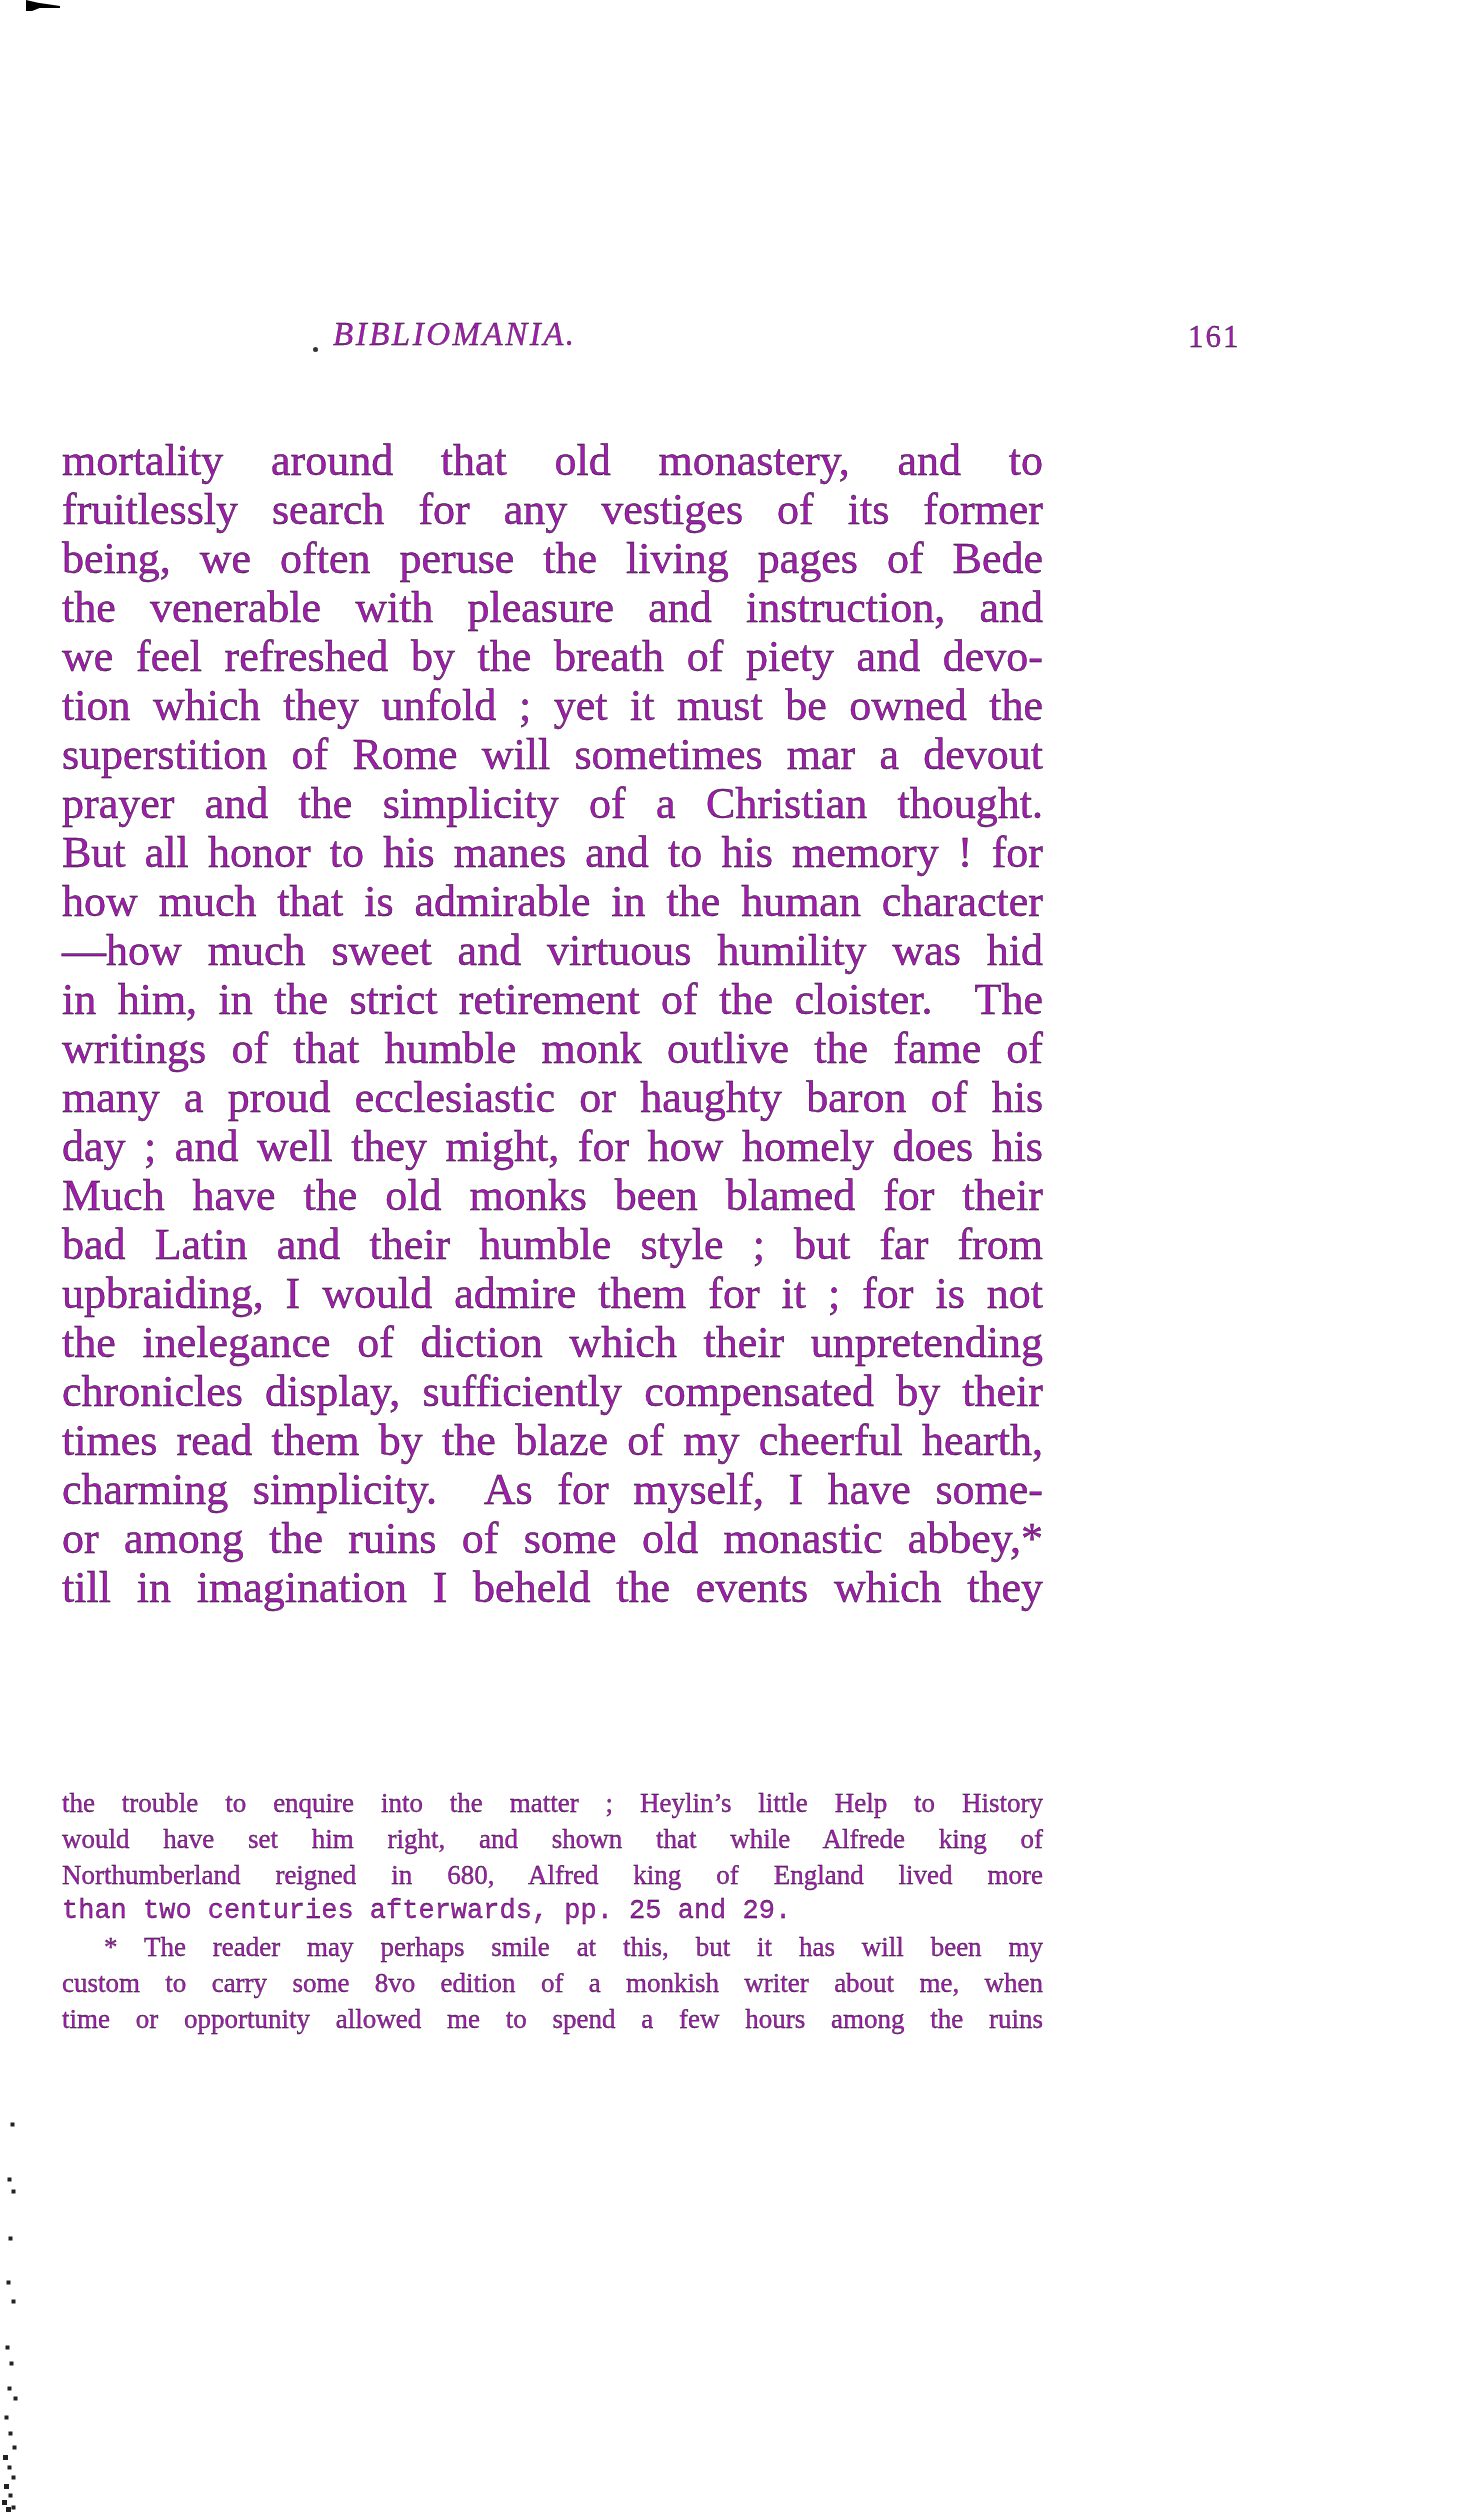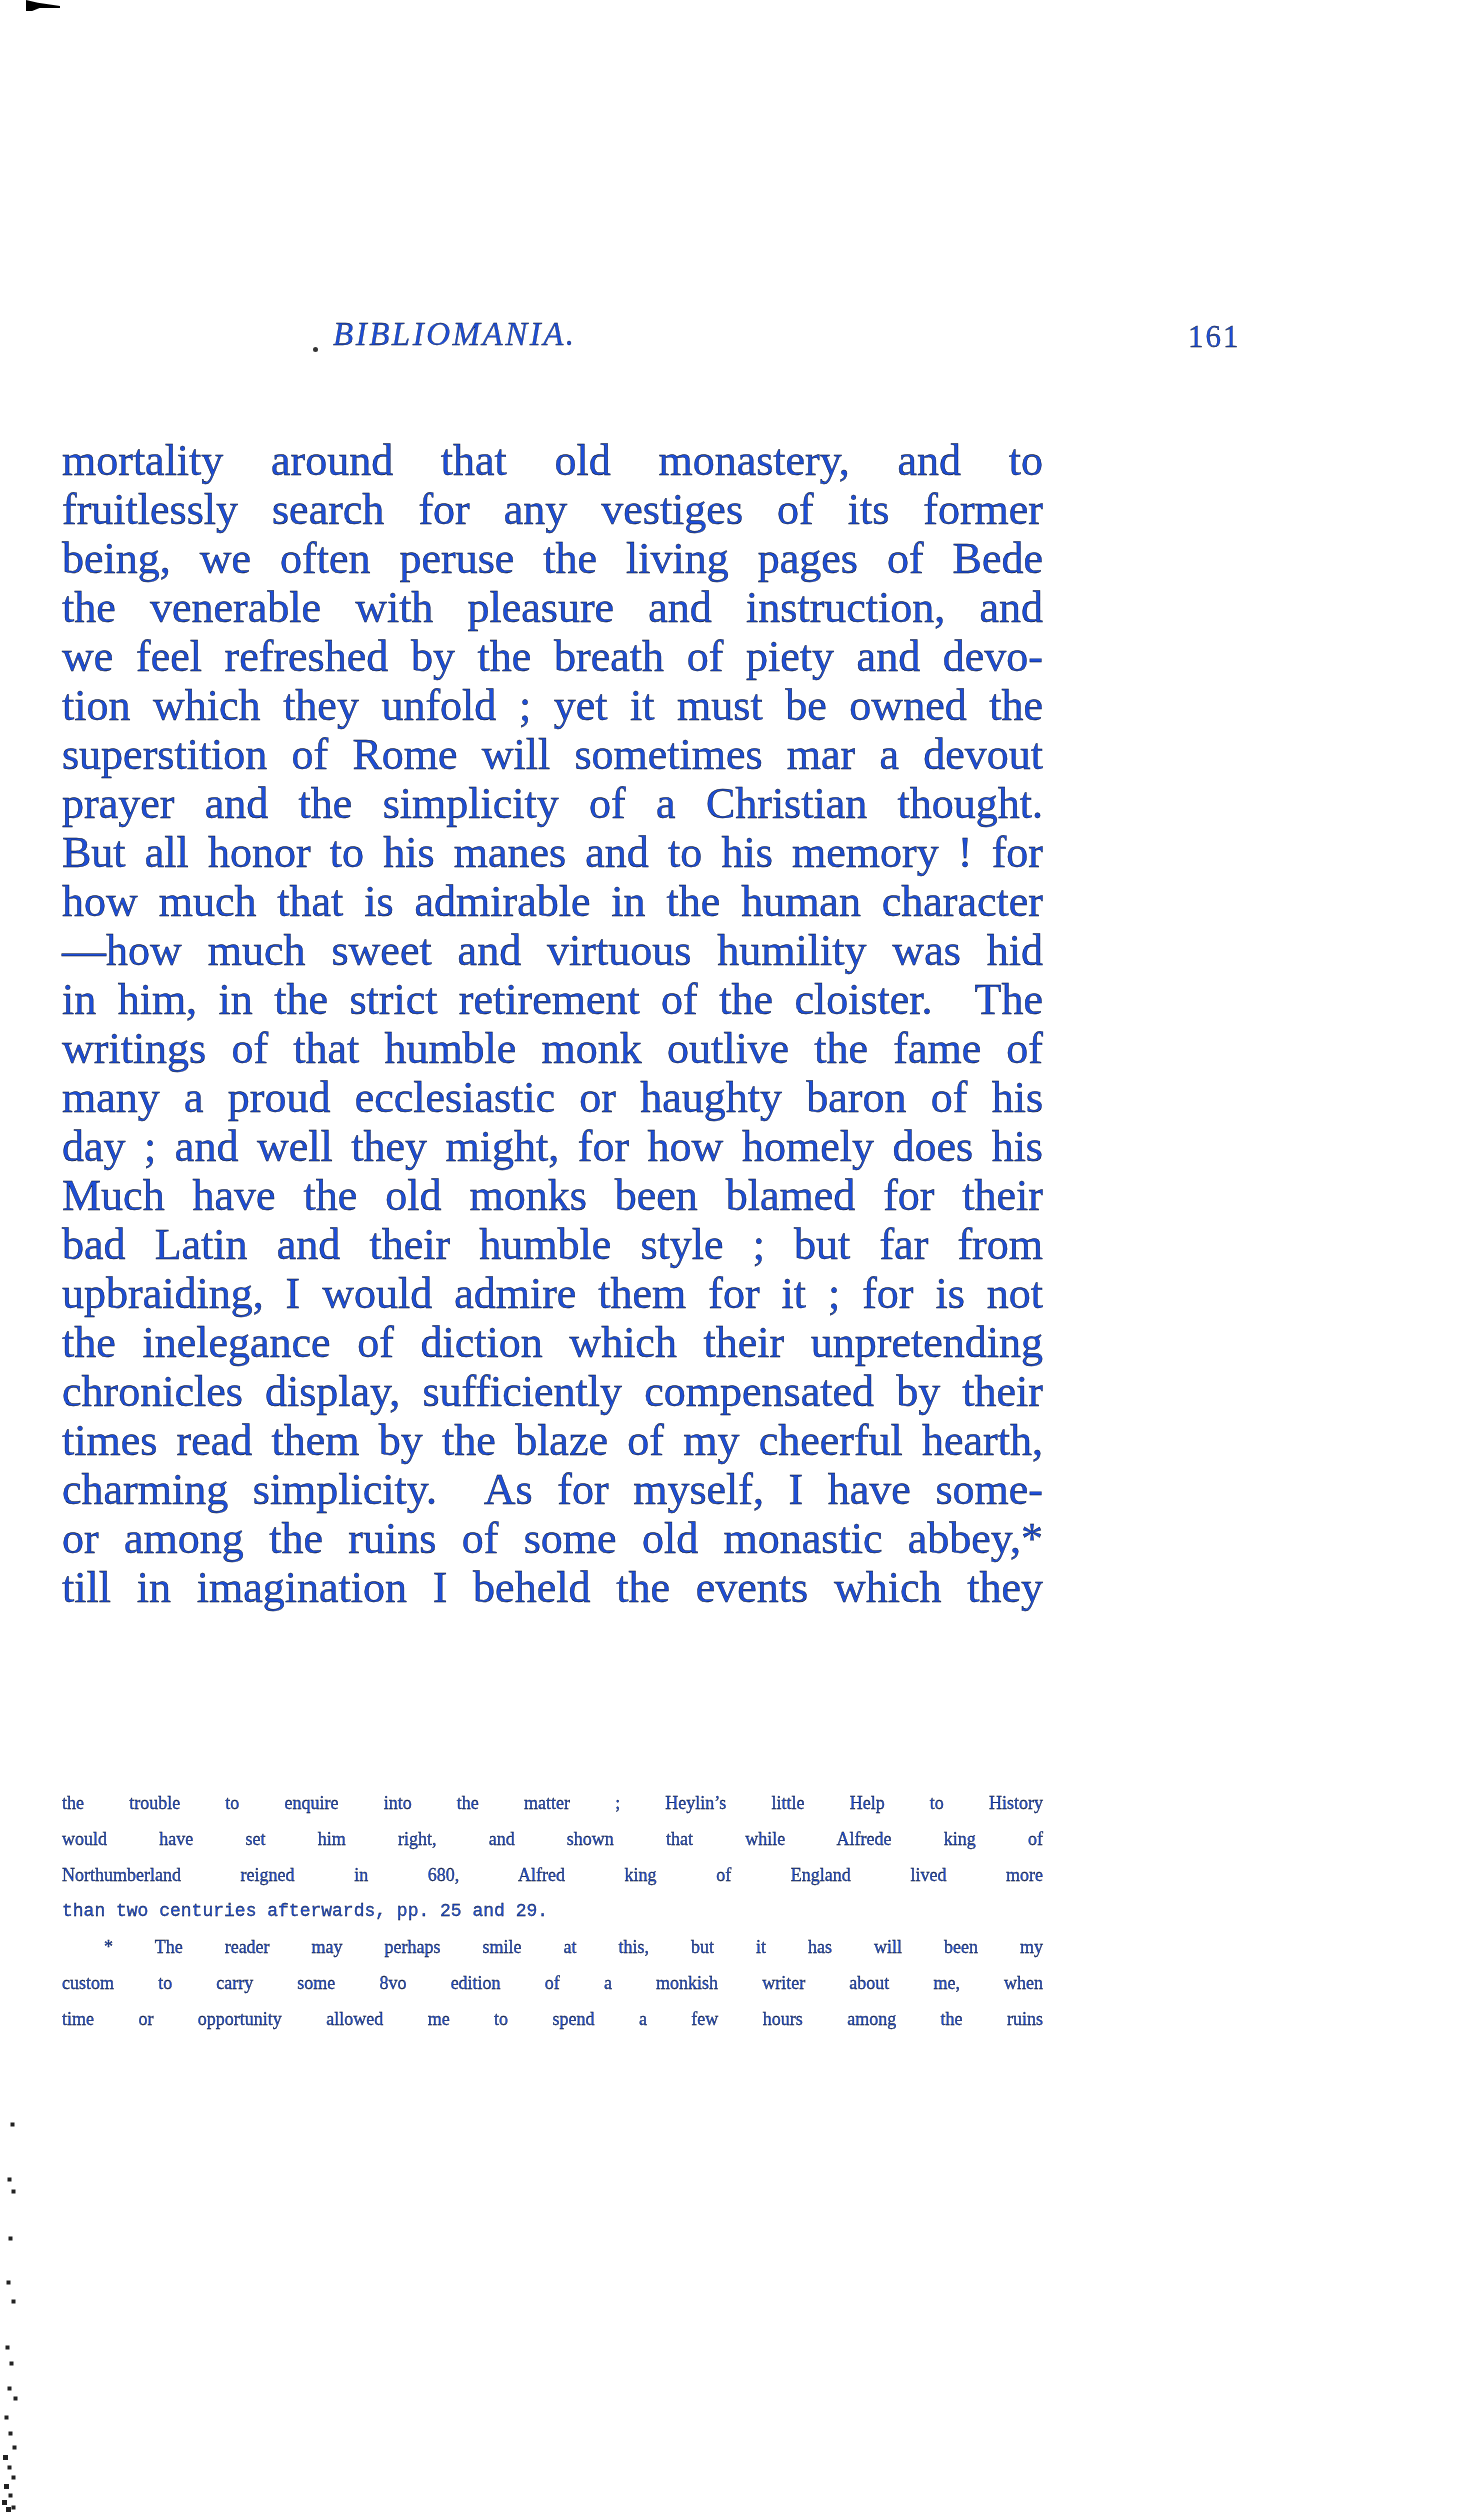--- a/index.html
+++ b/index.html
@@ -7,21 +7,21 @@
     padding: 0;
     background: #ffffff;
   }
   #page {
     position: relative;
     width: 1465px;
     height: 2512px;
     background: #ffffff;
     overflow: hidden;
     font-family: "Liberation Serif", "DejaVu Serif", serif;
-    color: #1d4ed8;
+    color: #a21caf;
   }
   
   .running-title {
     position: absolute;
     left: 333px;
     top: 316px;
     font-style: italic;
     font-size: 33px;
     letter-spacing: 2.5px;
     white-space: nowrap;
@@ -52,21 +52,21 @@
     -webkit-text-stroke: 0.4px #0a0a0a;
   }
   
   .footnote-block {
     position: absolute;
     left: 62px;
     top: 1785px;
     width: 981px;
   }
   .fn-line {
-    font-size: 18px;
+    font-size: 27px;
     line-height: 36px;
     text-align: justify;
     text-align-last: justify;
     -webkit-text-stroke: 0.3px #0a0a0a;
   }
   .fn-line.short {
     text-align-last: left;
     font-family: Liberation Mono, monospace;
   }
   .fn-line.indent {

